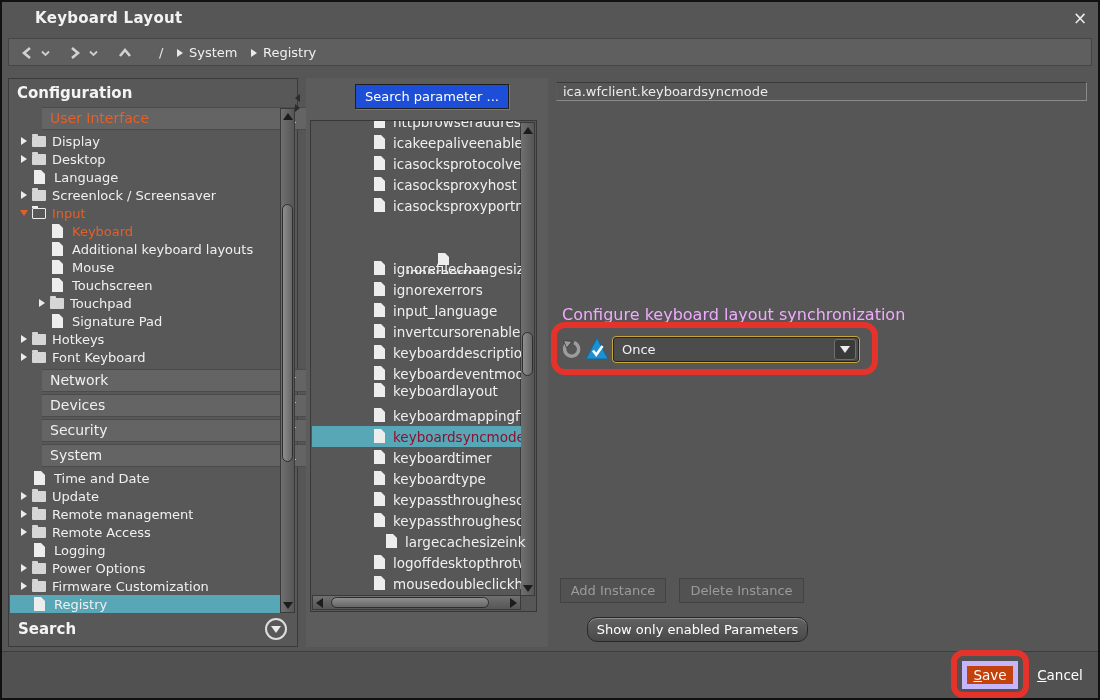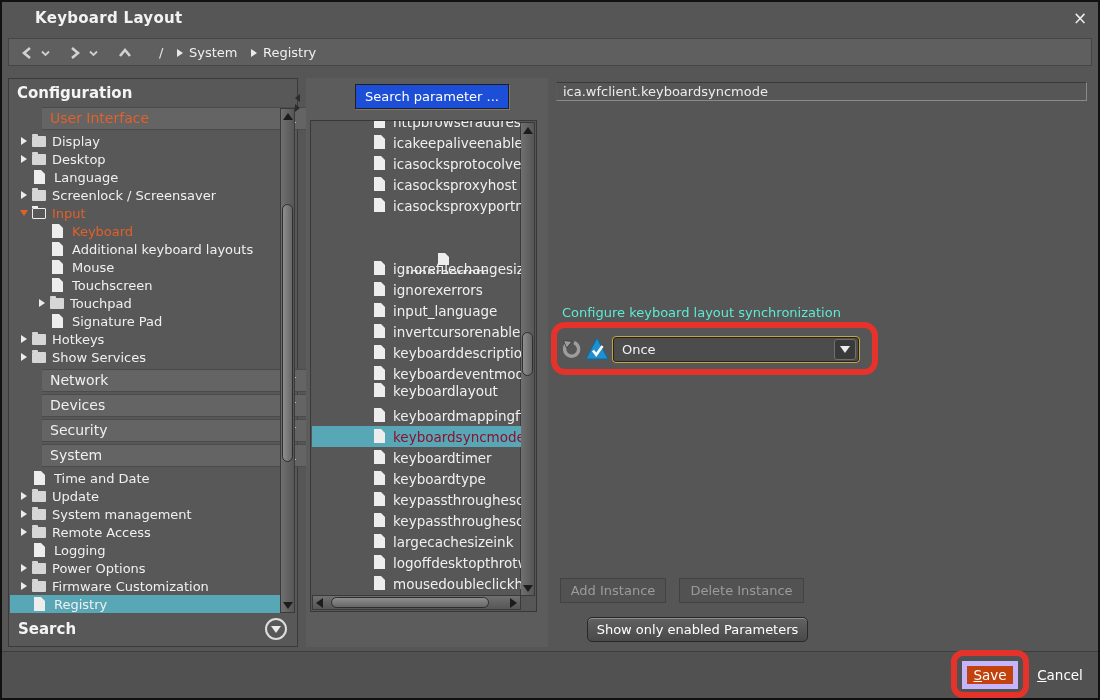--- a/index.html
+++ b/index.html
@@ -64,34 +64,34 @@
   
   .midpanel { position:absolute; left:306px; top:78px; width:242px; height:569px; background:#5c5c5c; }
   .search-param-btn { position:absolute; left:348px; top:84px; width:154px; height:25px; background:#1d4ed8; border:1px solid #1f1f1f; box-shadow:1px 1px 0 #787878; color:#fff; font-size:13px; display:flex; align-items:center; justify-content:center;margin-left:7px; }
   .paramlist { position:absolute; left:310px; top:120px; width:227px; height:492px; background:#575757; border:1px solid #383838; overflow:hidden; }
   .prow { position:absolute; left:1px; width:209px; height:21px; display:flex; align-items:center; padding-left:62px; font-size:13.5px; color:#f0f0f0; white-space:nowrap; overflow:hidden; }
   .prow .ticon.file { width:12px; height:15px; flex:0 0 12px; margin:0 7px 0 0; }
   .prow.selected { background:#57a7b6; color:#8c1230; }
 
   
   .param-path { position:absolute; left:556px; top:82px; width:531px; height:19px; background:#565656; border:1px solid #8a8a8a; border-top-color:#3a3a3a; border-left-color:#5a5a5a; color:#ececec; font-size:13px; line-height:17px; padding-left:6px; white-space:nowrap; overflow:hidden; }
-  .config-label { position:absolute; left:562px; top:305px; font-size:13px; color:#5eead4; }
+  .config-label { position:absolute; left:562px; top:305px; font-size:16px; color:#f0abfc; }
   .undo-icon { position:absolute; left:561px; top:339px; width:20px; height:20px; }
   .check-icon { position:absolute; left:585px; top:336px; width:24px; height:25px; }
   .dropdown { position:absolute; left:612px; top:336px; width:248px; height:27px; background:#4c4c4c; border:1px solid #c7a63d; border-radius:4px; box-shadow:inset 0 0 0 1px #232323; display:flex; align-items:center; }
   .dd-value { flex:1; font-size:13px; color:#f2f2f2; padding-left:9px; }
   .dd-btn { width:22px; height:21px; margin-right:3px; background:#3a3a3a; border:1px solid #6f6f6f; border-radius:3px; display:flex; align-items:center; justify-content:center; }
   .dd-tri { width:0;height:0;border-left:5px solid transparent;border-right:5px solid transparent;border-top:7px solid #ececec; }
 
   .ring { position:absolute; border:6px solid #e5332b; border-radius:14px; pointer-events:none; }
   .ring1 { left:551px; top:322px; width:327px; height:53px; }
   .ring2 { left:951px; top:650px; width:78px; height:48px; border-radius:12px; }
 
   .inst-btn { position:absolute; top:578px; height:25px; background:#525252; border:1px solid #424242; color:#9b9b9b; font-size:13px; display:flex; align-items:center; justify-content:center; }
-  .show-enabled { position:absolute; left:587px; top:617px; width:221px; height:25px; border-radius:5px; background:linear-gradient(to bottom,#626262,#494949); border:1px solid #282828; box-shadow:inset 0 1px 0 #8d8d8d; color:#fff; font-size:13px; display:flex; align-items:center; justify-content:center; }
+  .show-enabled { position:absolute; left:587px; top:617px; width:221px; height:25px; border-radius:10px; background:linear-gradient(to bottom,#626262,#494949); border:1px solid #282828; box-shadow:inset 0 1px 0 #8d8d8d; color:#fff; font-size:13px; display:flex; align-items:center; justify-content:center; }
 
   
   .footer { position:absolute; left:2px; right:2px; top:651px; height:47px; background:#515151; border-top:1px solid #3e3e3e; }
   .fbtn { position:absolute; top:9px; height:28px; color:#fff; font-size:13.5px; display:flex; align-items:center; justify-content:center; }
   .apply-btn { left:763px; width:187px; background:#3d3d3d; border:1px solid #777; }
   .save-btn { left:960px; width:56px; background:#c2410c; border:5px solid #c4b5fd; }
   .cancel-btn { left:1028px; width:60px; background:transparent; border:none; }
   .mn { text-decoration:underline; }
 </style>
 </head>
@@ -194,21 +194,21 @@
           <span class="tlabel">Signature Pad</span>
         </div>
         <div class="trow" style="padding-left: 6px;">
           <span class="tarrow right"></span>
           <span class="ticon folder"></span>
           <span class="tlabel">Hotkeys</span>
         </div>
         <div class="trow" style="padding-left: 6px;">
           <span class="tarrow right"></span>
           <span class="ticon folder"></span>
-          <span class="tlabel">Show Services</span>
+          <span class="tlabel">Font Keyboard</span>
         </div>
       </div>
 
     <div class="shead" style="top:290px">
       <span>Network</span>
       <span class="sarrow down"></span>
     </div>
     <div class="shead" style="top:315px">
       <span>Devices</span>
       <span class="sarrow down"></span>
@@ -229,21 +229,21 @@
           <span class="tlabel">Time and Date</span>
         </div>
         <div class="trow" style="padding-left: 6px;">
           <span class="tarrow right"></span>
           <span class="ticon folder"></span>
           <span class="tlabel">Update</span>
         </div>
         <div class="trow" style="padding-left: 6px;">
           <span class="tarrow right"></span>
           <span class="ticon folder"></span>
-          <span class="tlabel">System management</span>
+          <span class="tlabel">Remote management</span>
         </div>
         <div class="trow" style="padding-left: 6px;">
           <span class="tarrow right"></span>
           <span class="ticon folder"></span>
           <span class="tlabel">Remote Access</span>
         </div>
         <div class="trow" style="padding-left: 6px;">
           <span class="tarrow"></span>
           <span class="ticon file"></span>
           <span class="tlabel">Logging</span>
@@ -377,21 +377,21 @@
         <span>keyboardtype</span>
       </div>
       <div class="prow" style="top: 368px;">
         <span class="ticon file"></span>
         <span>keypassthroughesca</span>
       </div>
       <div class="prow" style="top: 389px;">
         <span class="ticon file"></span>
         <span>keypassthroughesca</span>
       </div>
-      <div class="prow" style="top: 410px;">
+      <div class="prow" style="top: 410px; margin-left: 12px;">
         <span class="ticon file"></span>
         <span>largecachesizeink</span>
       </div>
       <div class="prow" style="top: 431px;">
         <span class="ticon file"></span>
         <span>logoffdesktopthrotwi</span>
       </div>
       <div class="prow" style="top: 452px;">
         <span class="ticon file"></span>
         <span>mousedoubleclickhe</span>

